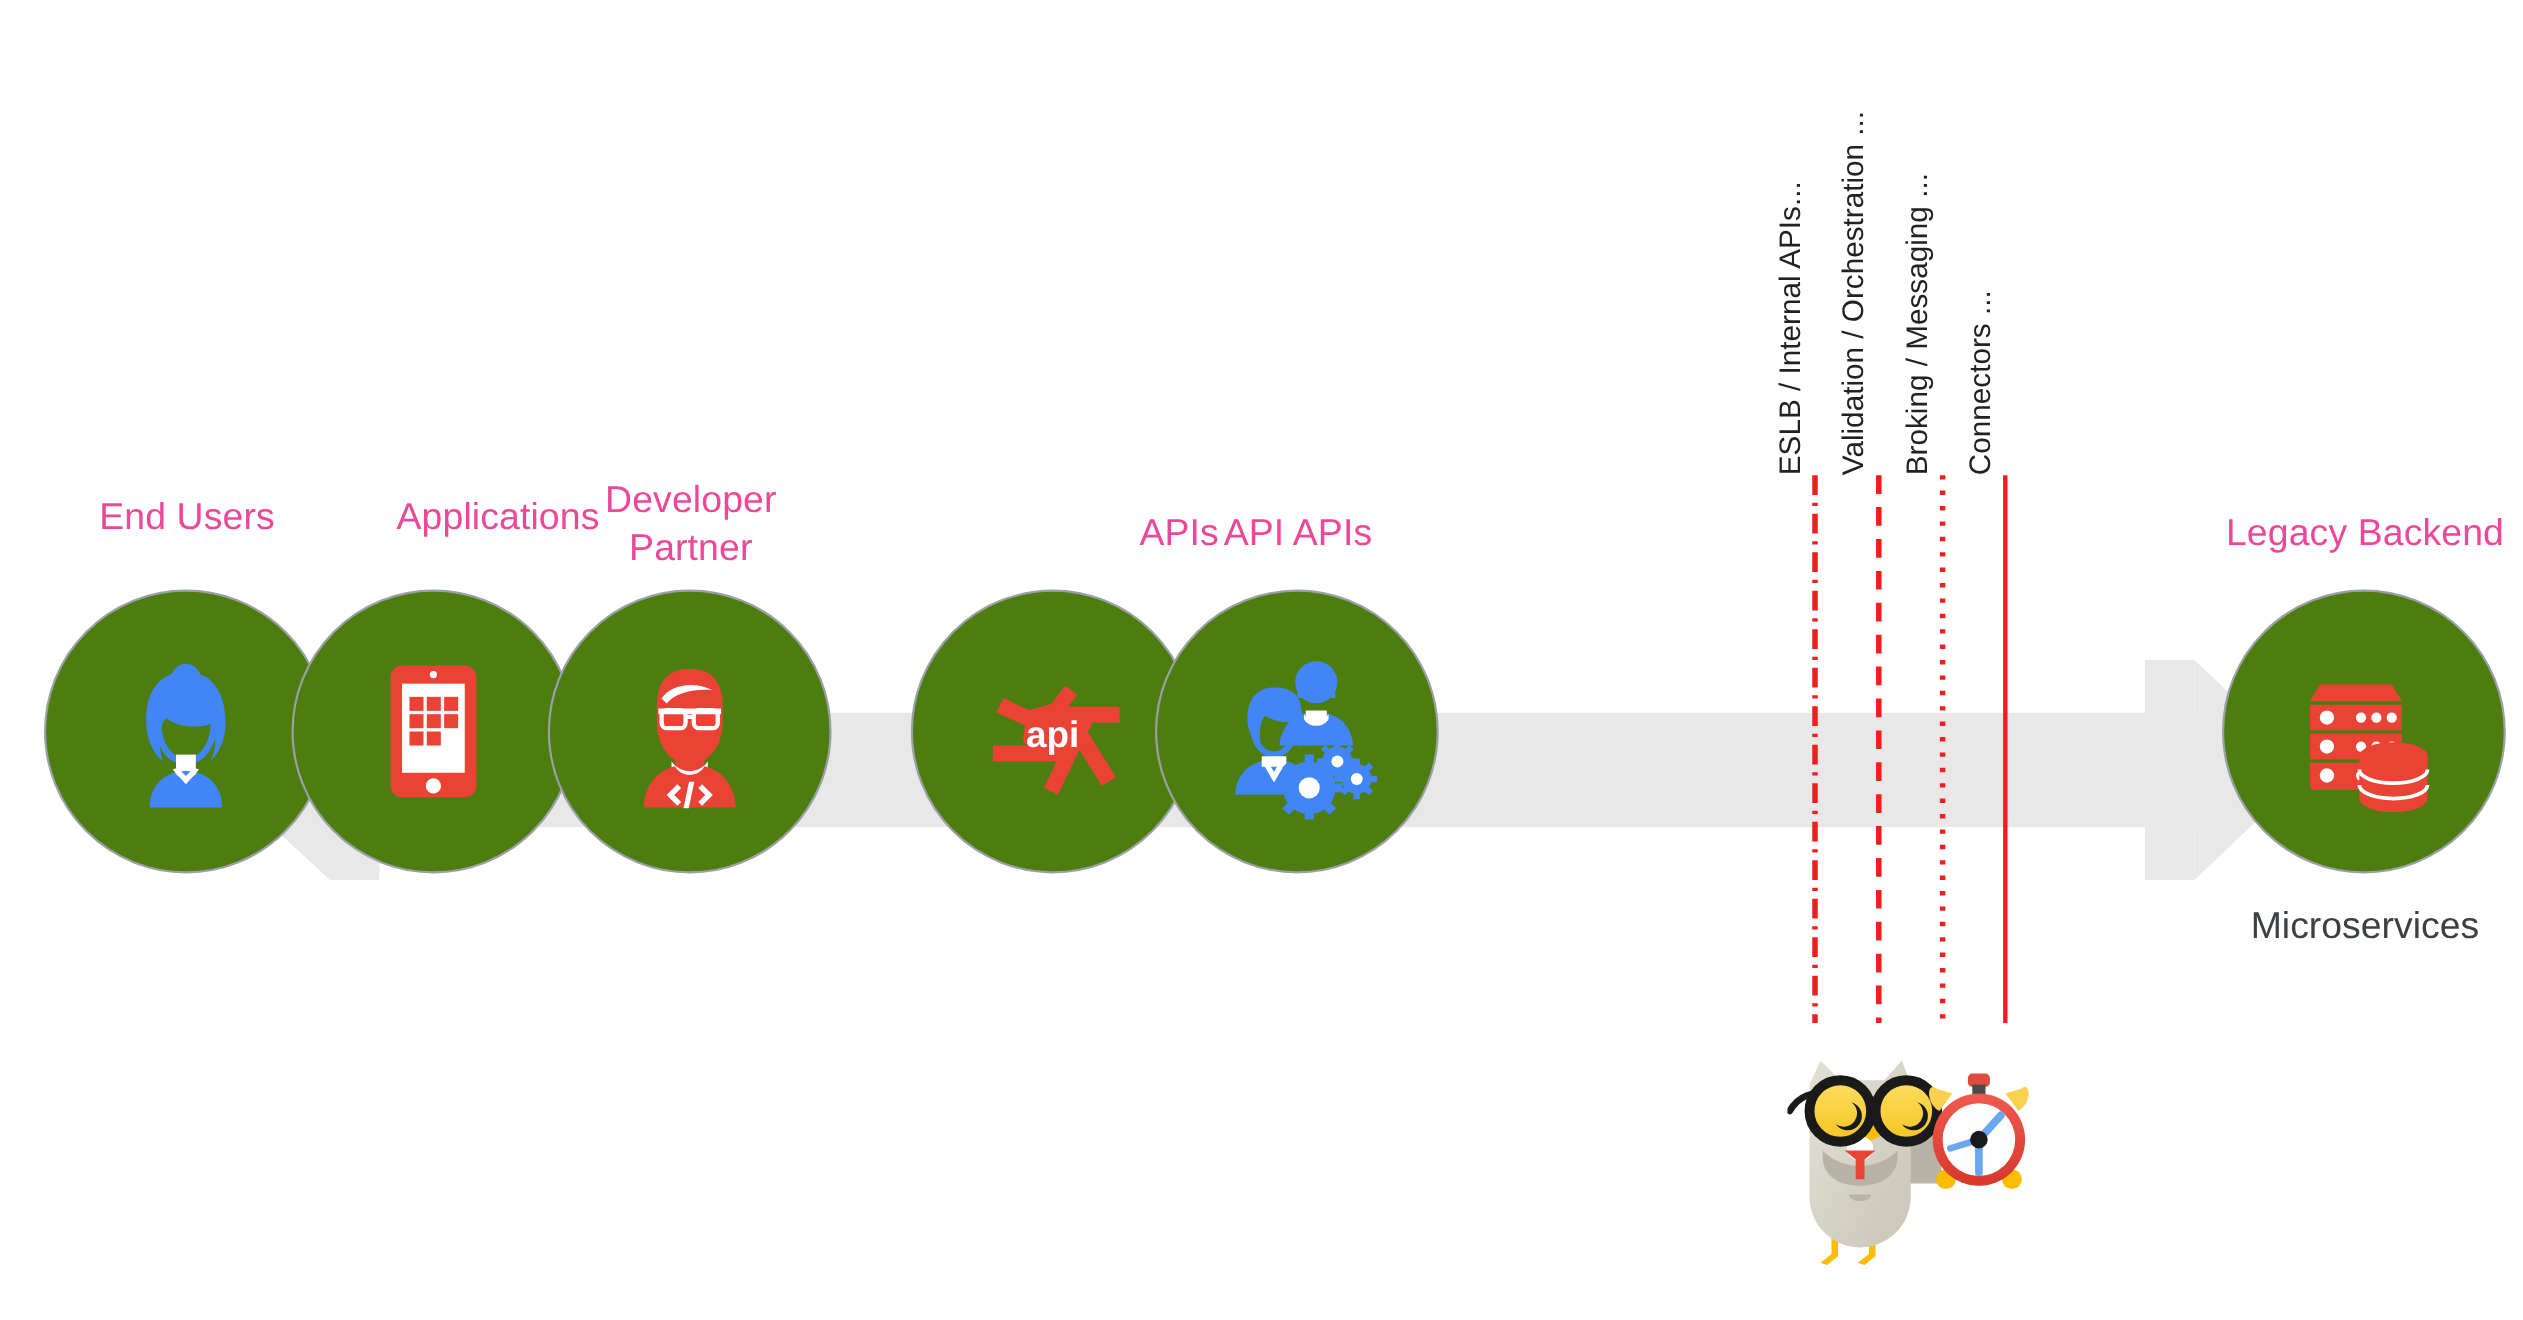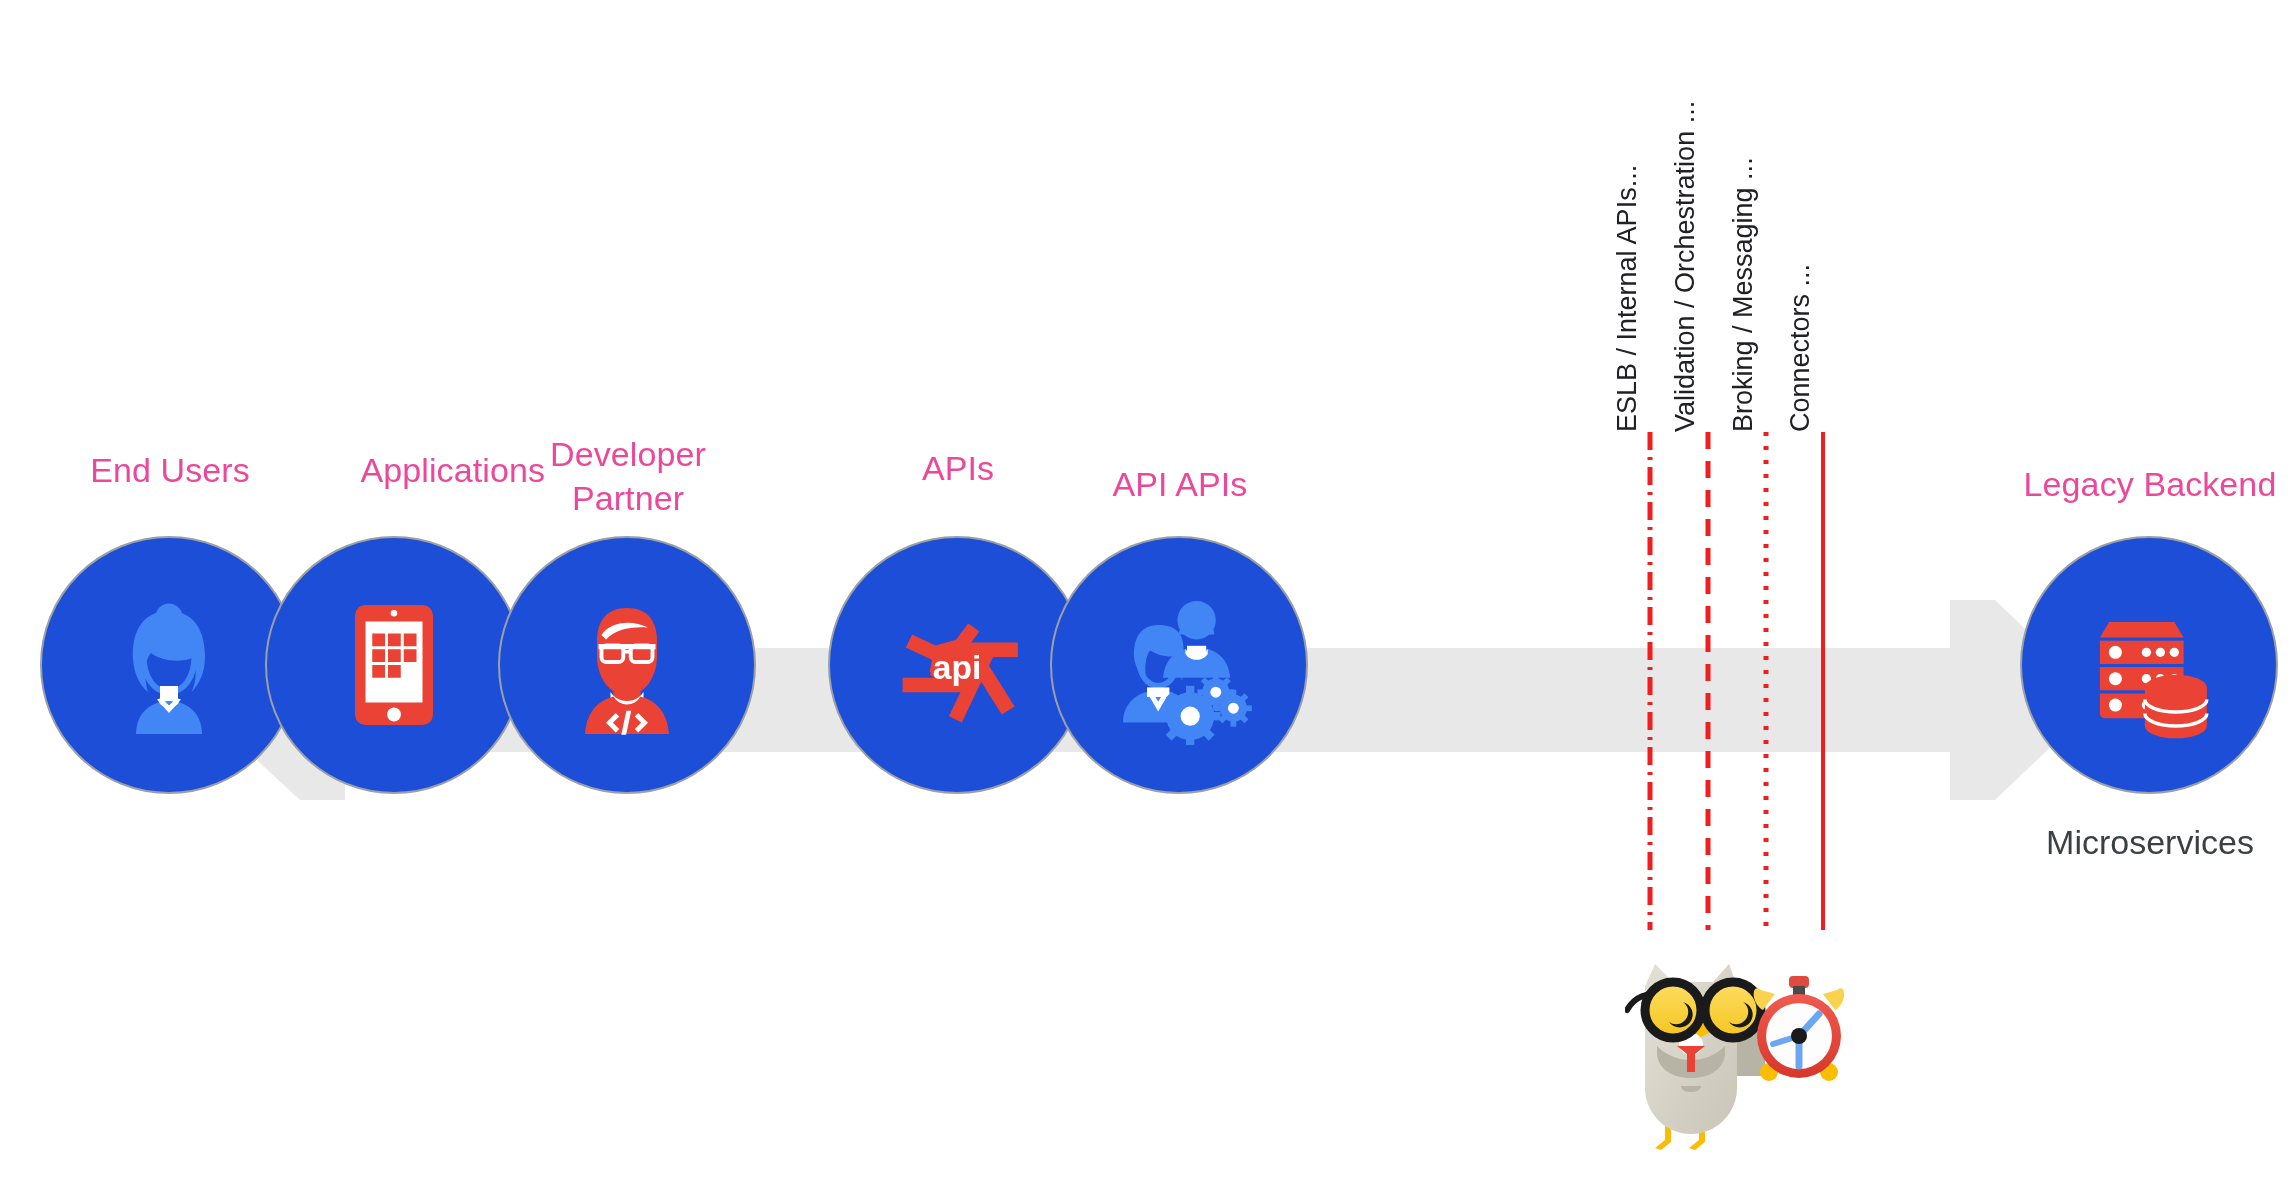--- a/index.html
+++ b/index.html
@@ -59,21 +59,21 @@
     font-weight: 400;
   }
   .node-circle {
     position: absolute;
     left: 20px;
     top: 0;
     width: 258px;
     height: 258px;
     border-radius: 50%;
     border: 2px solid #9aa0a6;
-    background: #1d4ed8;
+    background: #4d7c0f;
     box-sizing: border-box;
     display: flex;
     align-items: center;
     justify-content: center;
   }
   .node-circle svg { display: block; }
 
   .vlabel {
     position: absolute;
     color: #202124;
@@ -181,21 +181,21 @@
         <g fill="#ffffff">
           <path d="M42.5 82 L 36 88.5 L 42.5 95 L 44.8 92.7 L 40.6 88.5 L 44.8 84.3 Z"></path>
           <path d="M57.5 82 L 64 88.5 L 57.5 95 L 55.2 92.7 L 59.4 88.5 L 55.2 84.3 Z"></path>
           <path d="M52.8 80.5 L 49.6 80.5 L 46.2 96.5 L 49.4 96.5 Z"></path>
         </g>
       </svg>
     </div>
   </div>
 
   <div class="node" style="left:808px; top:0;">
-    <div class="node-label" style="top:446px;">APIs</div>
+    <div class="node-label" style="top:462px;text-align:right;">APIs</div>
     <div class="node-circle" style="top:536px;">
       <svg width="160" height="160" viewBox="0 0 100 100">
         <g fill="#ea4335">
 
           <path d="M50 34 L 66 44 L 64 62 L 44 66 L 33 54 L 36 38 Z"></path>
 
           <path d="M57 24 L 64 29 L 40 61 L 33 56 Z"></path>
 
           <path d="M22 31 L 18 39 L 54 56 L 58 48 Z"></path>
 

